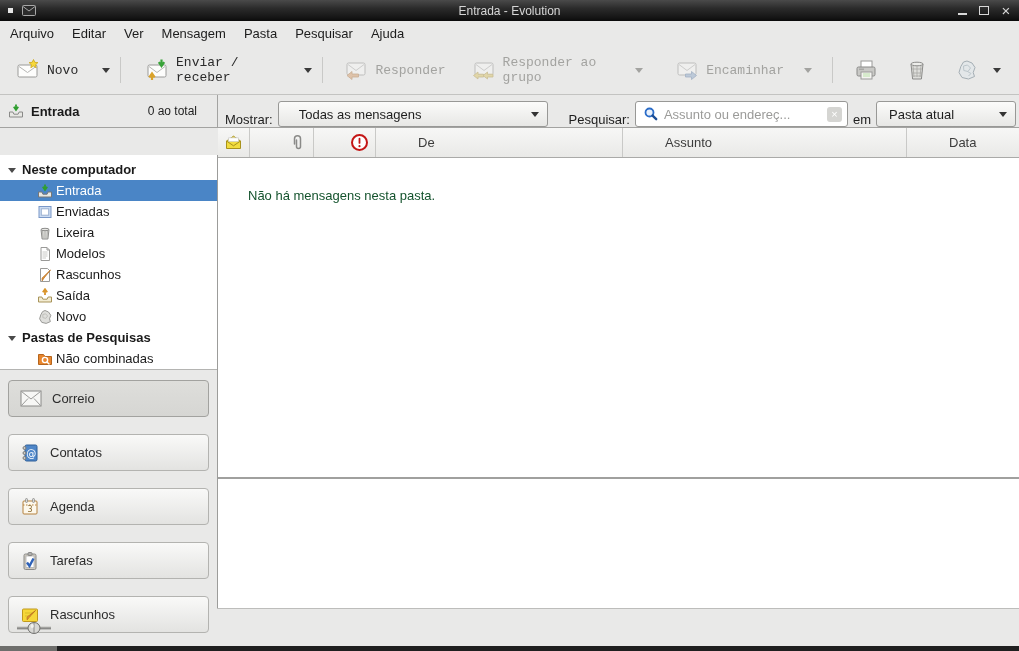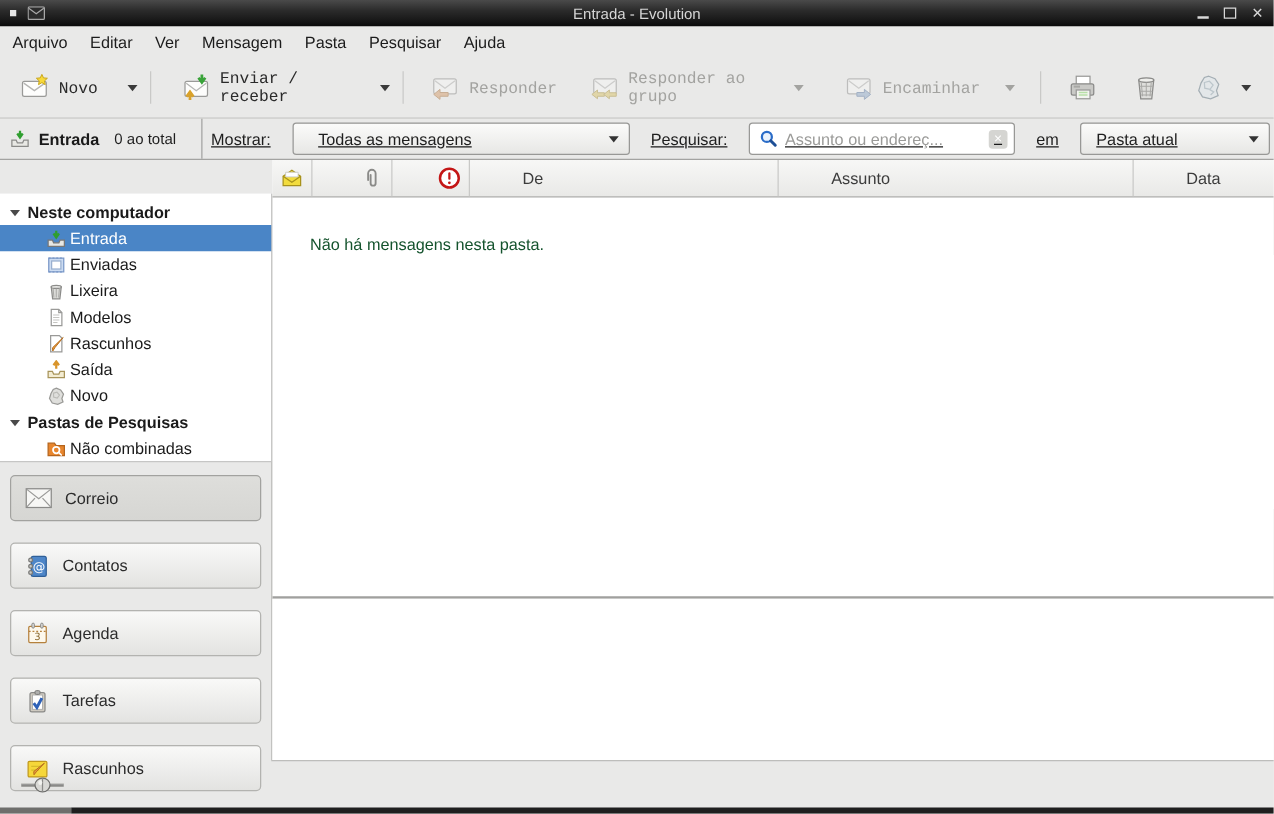--- a/index.html
+++ b/index.html
@@ -40,29 +40,29 @@
 .tarr.dis { border-top-color:#a3a3a0; }
 .tsep { width:1px; height:26px; background:#c9c9c7; margin:0 10px; }
 .ticon-only { padding:0 8px; }
 .spacer { flex:1; }
 
 
 .folderbar { height:33px; border-bottom:1px solid #a3a3a1; display:flex; align-items:stretch; background:#e9e9e8; }
 .fb-left { width:218px; border-right:1px solid #a3a3a1; display:flex; align-items:center; padding:0 20px 0 8px; gap:7px; }
 .fb-left .name { font-weight:bold; }
 .fb-left .count { margin-left:auto; font-size:12px; color:#1e1e1e; }
-.fb-main { flex:1; display:flex; align-items:center; padding:0 3px 0 7px; gap:17px;text-decoration:underline; }
+.fb-main { flex:1; display:flex; align-items:flex-end; padding:0 3px 0 7px; gap:5px; }
 .combo {
   height:26px; border:1px solid #989896; border-radius:3px;
   background:linear-gradient(#fbfbfa,#e7e7e5);
   display:flex; align-items:center; padding:0 8px 0 20px; color:#1e1e1e;
 }
 .combo .carr { width:0; height:0; border:4px solid transparent; border-top:5px solid #333; margin-top:5px; margin-left:auto; }
 .combo-show { width:270px; }
-.combo-scope { width:152px; padding-left:12px; }
+.combo-scope { width:140px; padding-left:12px; }
 .searchbox {
   width:213px; height:26px; background:#fff; border:1px solid #989896; border-radius:3px;
   display:flex; align-items:center; padding:0 5px 0 7px; gap:5px;
 }
 .searchbox input { flex:1; border:none; outline:none; background:transparent; font:13px "Liberation Sans","DejaVu Sans",sans-serif; color:#333; min-width:0; }
 .searchbox input::placeholder { color:#9b9b99; }
 .clear-btn { width:15px; height:15px; border-radius:3px; background:#d5d5d2; color:#fff; font-size:11px; line-height:15px; text-align:center; }
 .fb-label { color:#1e1e1e; }
 .grow { margin-left:auto; }
 

